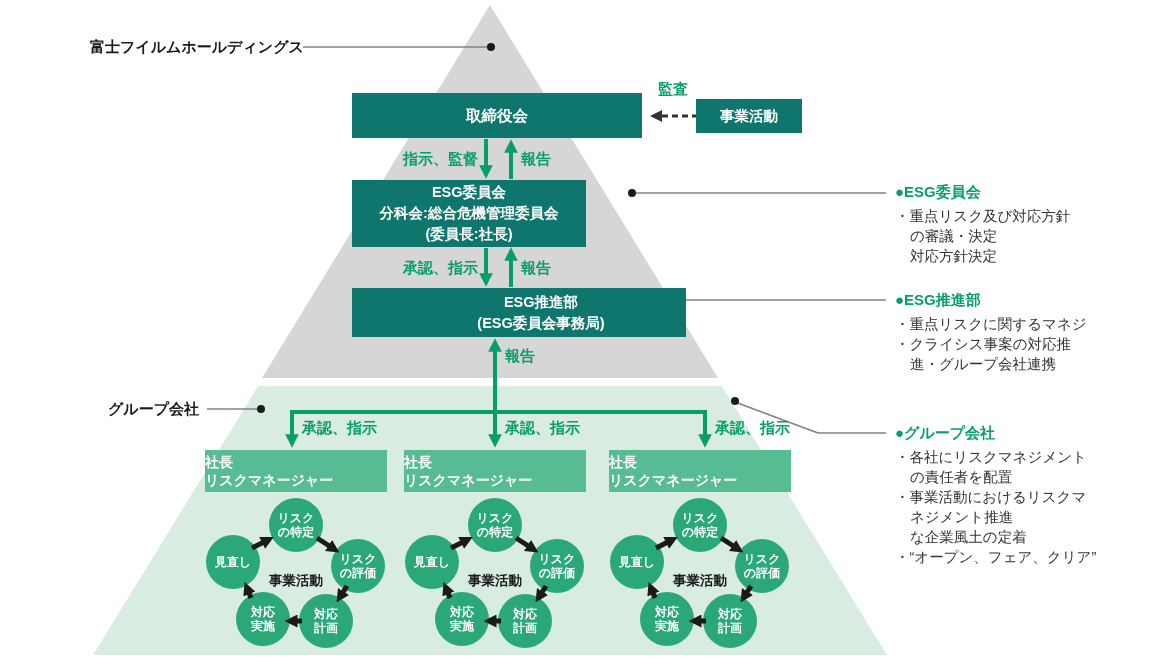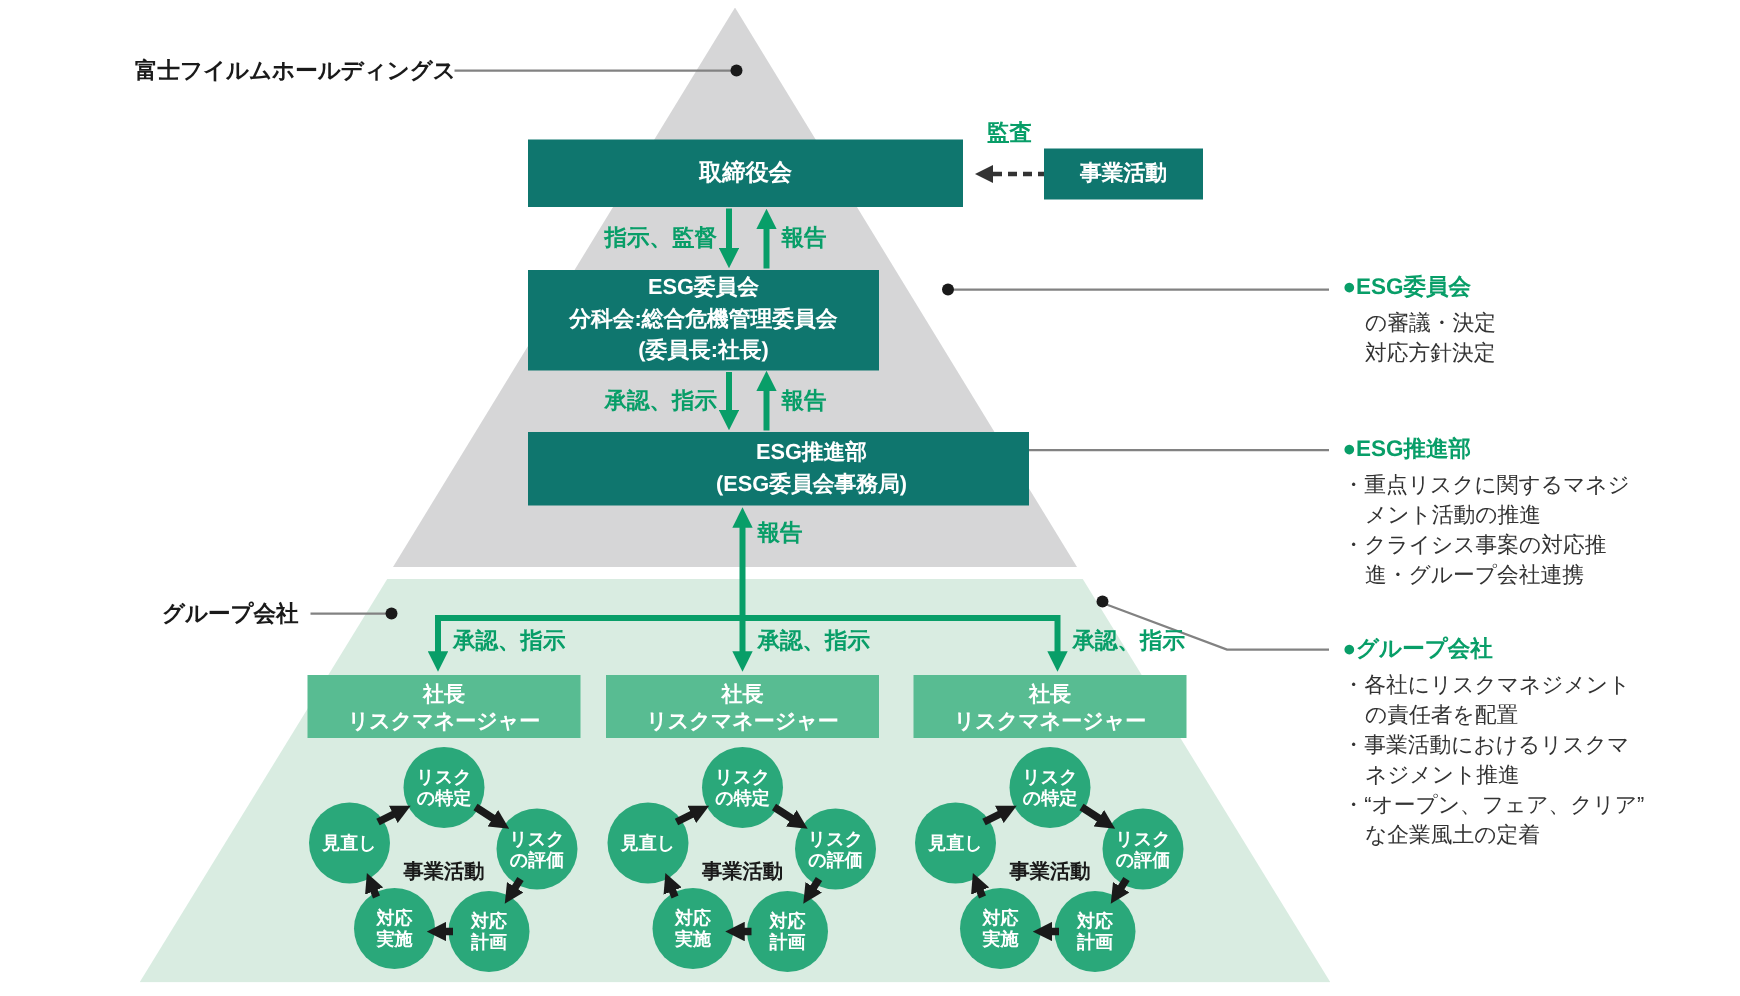--- a/index.html
+++ b/index.html
@@ -32,21 +32,21 @@
   .alabel{
     z-index:5;color:#089e68;font-weight:bold;font-size:15px;line-height:17px;
     white-space:nowrap;
   }
   .alabel.r{text-align:right;}
   
   .blabel{z-index:5;color:#1a1a1a;font-weight:bold;font-size:15px;white-space:nowrap;}
   
   .pbox{
     background:#58bc92;color:#ffffff;z-index:4;width:182px;height:42px;
-    display:flex;flex-direction:column;align-items:center;justify-content:center;
+    display:flex;flex-direction:column;align-items:flex-start;justify-content:center;
     text-align:center;font-weight:bold;font-size:14px;line-height:18px;
   }
   
   .ann{z-index:5;width:196px;}
   .ann-title{color:#089e68;font-weight:bold;font-size:15px;line-height:19px;margin-bottom:5px;white-space:nowrap;}
   .ann-line{color:#333333;font-size:14.5px;line-height:20px;white-space:nowrap;}
   .ann-line.cont{padding-left:15px;}
   
   .cycle{z-index:4;width:200px;height:164px;}
   .cyc-circle{
@@ -253,35 +253,35 @@
         <line x1="121" y1="42" x2="138" y2="53" marker-end="url(#mk1)"></line>
         <line x1="151" y1="90" x2="144" y2="101" marker-end="url(#mk1)"></line>
         <line x1="106" y1="125" x2="95" y2="125" marker-end="url(#mk1)"></line>
         <line x1="55" y1="102" x2="51" y2="92" marker-end="url(#mk1)"></line>
       </g>
     </svg>
   </div>
 
   <div class="abs ann" style="left:895px;top:182px;">
     <div class="ann-title">●ESG委員会</div>
+    <div class="ann-line">・重点リスク及び対応方針</div>
     <div class="ann-line cont">の審議・決定</div>
     <div class="ann-line cont">対応方針決定</div>
   </div>
 
   <div class="abs ann" style="left:895px;top:290px;">
     <div class="ann-title">●ESG推進部</div>
     <div class="ann-line">・重点リスクに関するマネジ</div>
-    <div class="ann-line cont">メント活動の推進</div>
     <div class="ann-line">・クライシス事案の対応推</div>
     <div class="ann-line cont">進・グループ会社連携</div>
   </div>
 
   <div class="abs ann" style="left:895px;top:423px;">
     <div class="ann-title">●グループ会社</div>
     <div class="ann-line">・各社にリスクマネジメント</div>
     <div class="ann-line cont">の責任者を配置</div>
     <div class="ann-line">・事業活動におけるリスクマ</div>
     <div class="ann-line cont">ネジメント推進</div>
+    <div class="ann-line cont">な企業風土の定着</div>
     <div class="ann-line">・“オープン、フェア、クリア”</div>
-    <div class="ann-line cont">な企業風土の定着</div>
   </div>
 
 </div>
 
 </body></html>

